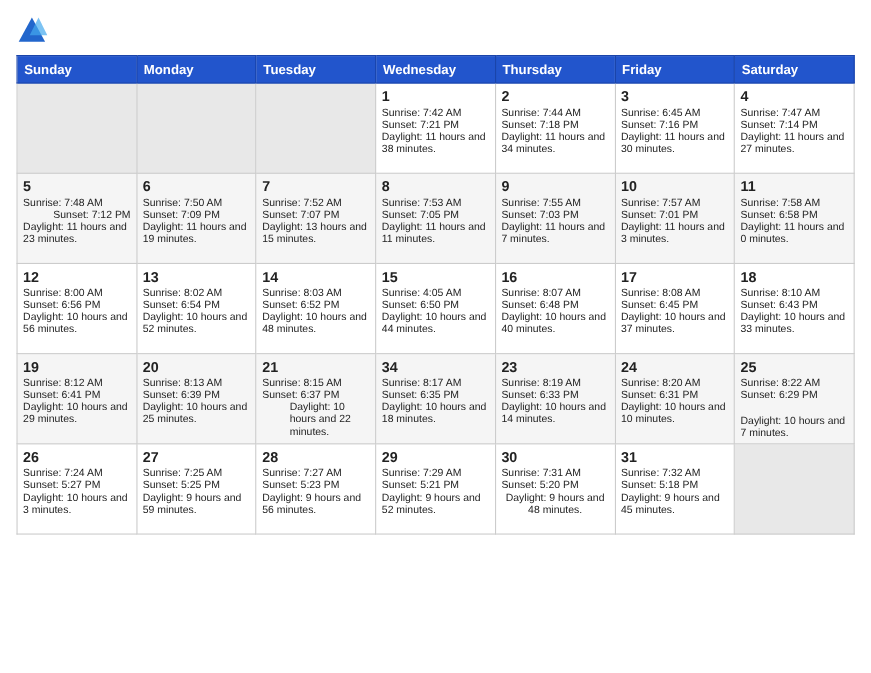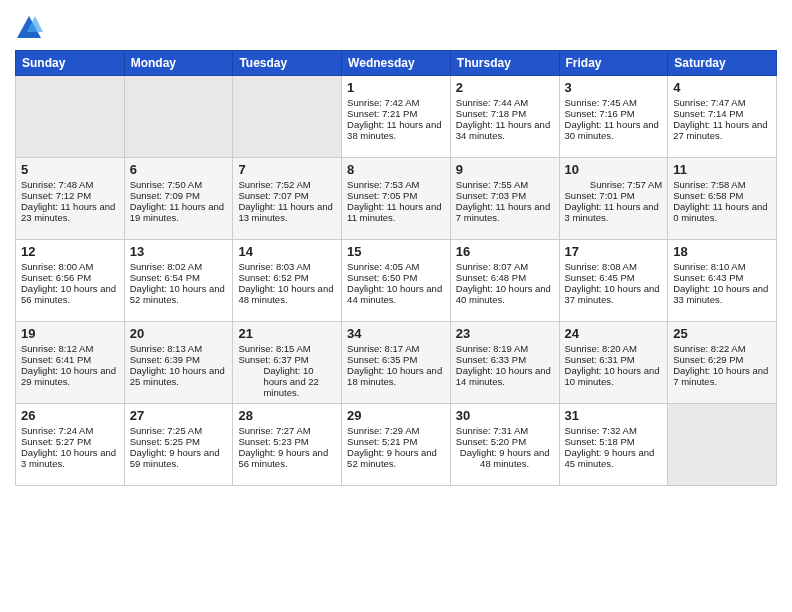--- a/index.html
+++ b/index.html
@@ -144,65 +144,65 @@
             <span style="display: block;">Daylight: 11 hours and 38 minutes.</span>
           </td>
           <td>
             <span class="day-number">2</span>
             <span style="display: block;">Sunrise: 7:44 AM</span>
             <span style="display: block;">Sunset: 7:18 PM</span>
             <span style="display: block;">Daylight: 11 hours and 34 minutes.</span>
           </td>
           <td>
             <span class="day-number">3</span>
-            <span style="display: block;">Sunrise: 7:45 AM</span>
+            <span style="display: block;">Sunrise: 6:45 AM</span>
             <span style="display: block;">Sunset: 7:16 PM</span>
             <span style="display: block;">Daylight: 11 hours and 30 minutes.</span>
           </td>
           <td>
             <span class="day-number">4</span>
             <span style="display: block;">Sunrise: 7:47 AM</span>
             <span style="display: block;">Sunset: 7:14 PM</span>
             <span style="display: block;">Daylight: 11 hours and 27 minutes.</span>
           </td>
         </tr>
         <tr>
           <td>
             <span class="day-number">5</span>
             <span style="display: block;">Sunrise: 7:48 AM</span>
-            <span style="display: block;">Sunset: 7:12 PM</span>
+            <span style="display: block; text-align: right;">Sunset: 7:12 PM</span>
             <span style="display: block;">Daylight: 11 hours and 23 minutes.</span>
           </td>
           <td>
             <span class="day-number">6</span>
             <span style="display: block;">Sunrise: 7:50 AM</span>
             <span style="display: block;">Sunset: 7:09 PM</span>
             <span style="display: block;">Daylight: 11 hours and 19 minutes.</span>
           </td>
           <td>
             <span class="day-number">7</span>
             <span style="display: block;">Sunrise: 7:52 AM</span>
             <span style="display: block;">Sunset: 7:07 PM</span>
-            <span style="display: block;">Daylight: 11 hours and 13 minutes.</span>
+            <span style="display: block;">Daylight: 13 hours and 15 minutes.</span>
           </td>
           <td>
             <span class="day-number">8</span>
             <span style="display: block;">Sunrise: 7:53 AM</span>
             <span style="display: block;">Sunset: 7:05 PM</span>
             <span style="display: block;">Daylight: 11 hours and 11 minutes.</span>
           </td>
           <td>
             <span class="day-number">9</span>
             <span style="display: block;">Sunrise: 7:55 AM</span>
             <span style="display: block;">Sunset: 7:03 PM</span>
             <span style="display: block;">Daylight: 11 hours and 7 minutes.</span>
           </td>
           <td>
             <span class="day-number">10</span>
-            <span style="display: block; text-align: right;">Sunrise: 7:57 AM</span>
+            <span style="display: block;">Sunrise: 7:57 AM</span>
             <span style="display: block;">Sunset: 7:01 PM</span>
             <span style="display: block;">Daylight: 11 hours and 3 minutes.</span>
           </td>
           <td>
             <span class="day-number">11</span>
             <span style="display: block;">Sunrise: 7:58 AM</span>
             <span style="display: block;">Sunset: 6:58 PM</span>
             <span style="display: block;">Daylight: 11 hours and 0 minutes.</span>
           </td>
         </tr>
@@ -284,21 +284,21 @@
           <td>
             <span class="day-number">24</span>
             <span style="display: block;">Sunrise: 8:20 AM</span>
             <span style="display: block;">Sunset: 6:31 PM</span>
             <span style="display: block;">Daylight: 10 hours and 10 minutes.</span>
           </td>
           <td>
             <span class="day-number">25</span>
             <span style="display: block;">Sunrise: 8:22 AM</span>
             <span style="display: block;">Sunset: 6:29 PM</span>
-            <span style="display: block;">Daylight: 10 hours and 7 minutes.</span>
+            <span style="display: block; margin-top: 12px;">Daylight: 10 hours and 7 minutes.</span>
           </td>
         </tr>
         <tr>
           <td>
             <span class="day-number">26</span>
             <span style="display: block;">Sunrise: 7:24 AM</span>
             <span style="display: block;">Sunset: 5:27 PM</span>
             <span style="display: block;">Daylight: 10 hours and 3 minutes.</span>
           </td>
           <td>

